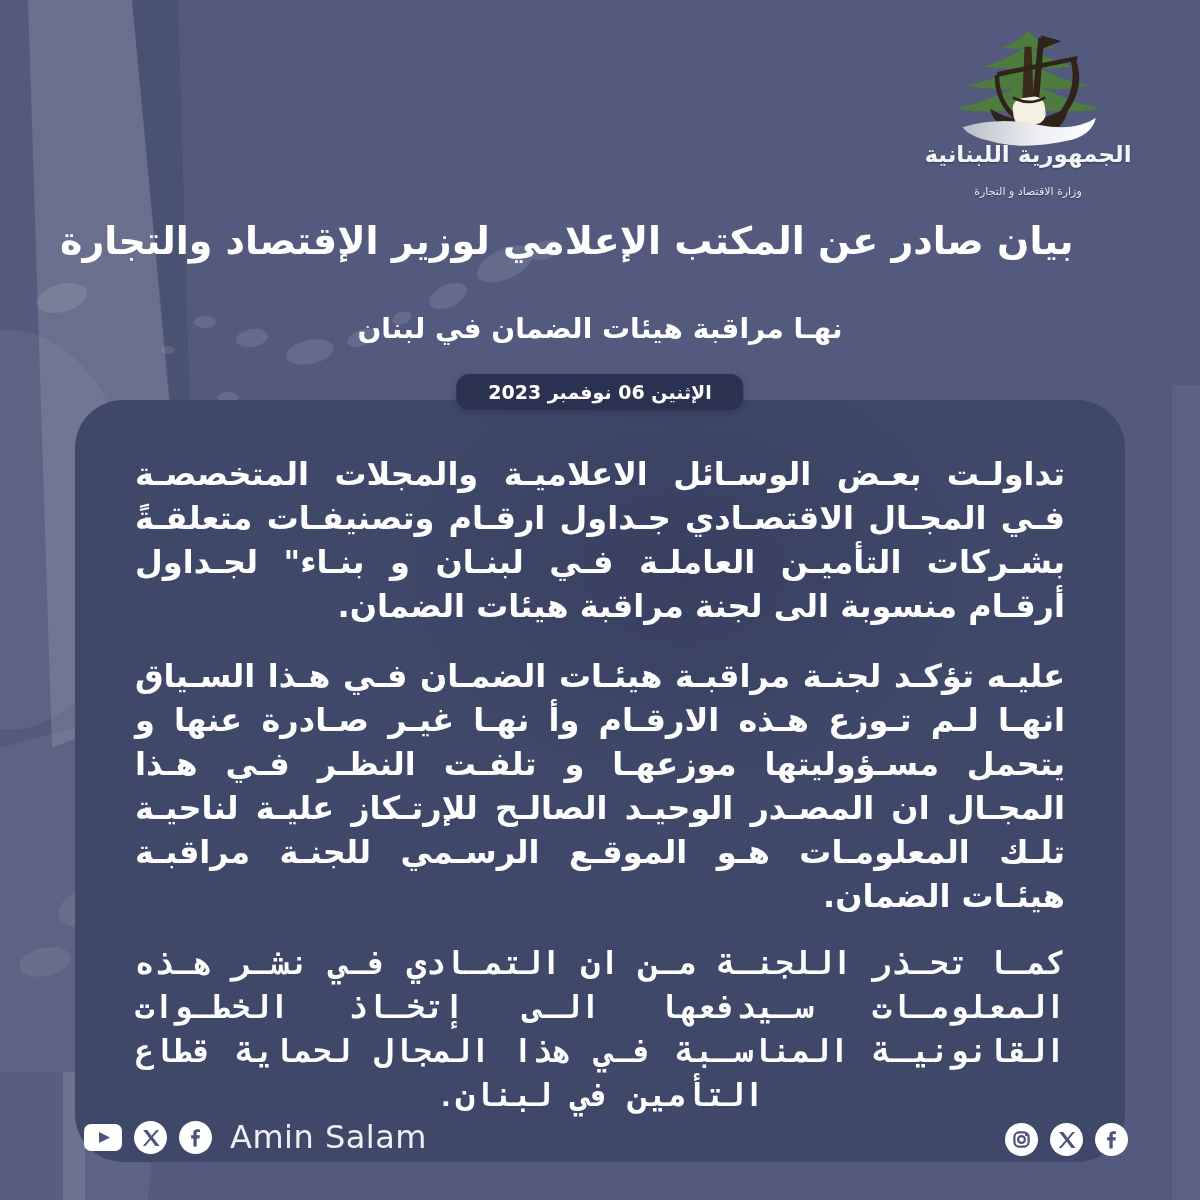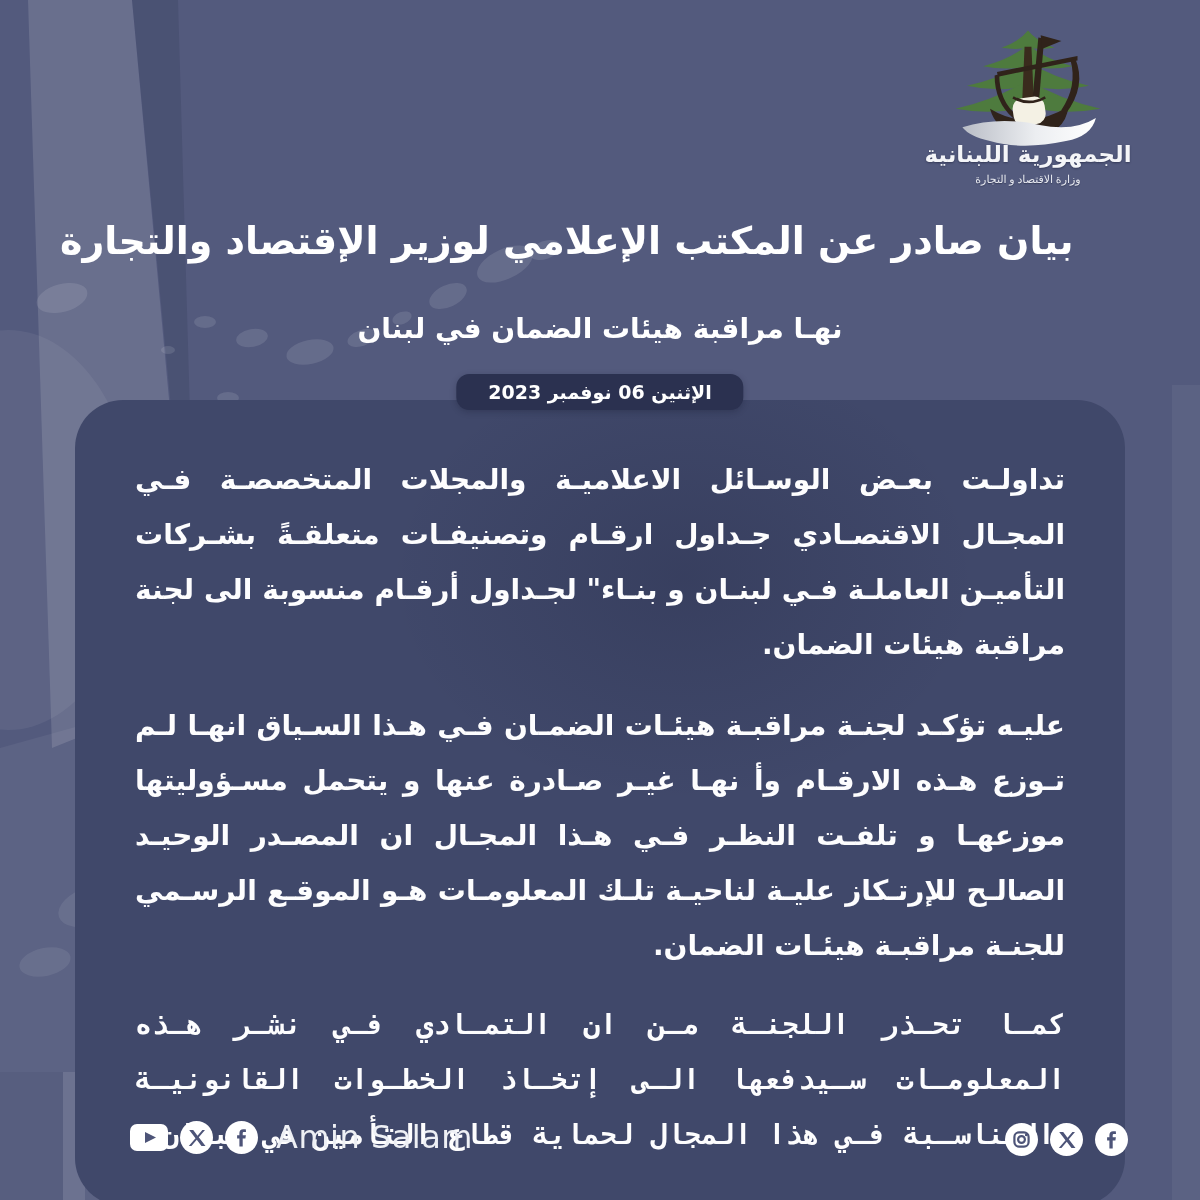--- a/index.html
+++ b/index.html
@@ -16,23 +16,22 @@
   
   .logo-block {
     position:absolute; top:26px; right:62px; width:220px; z-index:2;
     display:flex; flex-direction:column; align-items:center; text-align:center;
   }
   .logo-org {
     color:#f4f5f8; font-weight:bold; font-size:23px; line-height:1.1;
     margin-top:-6px; text-shadow:0 1px 2px rgba(20,24,48,.45);
   }
   .logo-ministry {
-    color:#e8eaf1; font-size:11px; letter-spacing:.5px; margin-top:6px;
+    color:#e8eaf1; font-size:11px; letter-spacing:.5px; margin-top:18px;
     text-shadow:0 1px 1px rgba(20,24,48,.4);
-    font-family:Liberation Serif, serif;
   }
 
   
   .title {
     position:absolute; top:218px; left:60px; right:60px; z-index:2;
     color:#ffffff; font-size:38px; font-weight:bold; text-align:left;
     direction:rtl; line-height:1.25;
   }
   .subtitle {
     position:absolute; top:312px; left:60px; right:60px; z-index:2;
@@ -52,30 +51,30 @@
     background:#40486a; border-radius:48px; z-index:1;
     padding:52px 60px 34px 60px;
   }
   .panel::before {
     content:""; position:absolute; inset:0; border-radius:48px;
     background:radial-gradient(420px 320px at 58% 22%, rgba(18,22,46,.18), rgba(18,22,46,0) 70%);
     pointer-events:none;
   }
   .panel p {
     position:relative;
-    color:#fdfdfe; font-size:28px; font-weight:bold; line-height:55px;
+    color:#fdfdfe; font-size:32px; font-weight:bold; line-height:44px;
     direction:rtl; text-align:justify; margin-bottom:26px;
   }
   .panel p:last-child { margin-bottom:8px;font-family:Liberation Mono, monospace; }
   .panel p.center-last { text-align-last:center; }
 
   
   .footer-left, .footer-right {
     position:absolute; bottom:44px; z-index:2;
-    display:flex; align-items:center; gap:12px;margin-left:46px;
+    display:flex; align-items:center; gap:12px;
   }
   .footer-left  { left:84px; }
   .footer-right { right:72px; }
   .social-icon { display:block; flex:none; }
   .handle {
     color:#eef0f5; font-size:32px; letter-spacing:.5px; margin-left:6px;
     white-space:nowrap;
   }
   .handle-caps { letter-spacing:2px; }
 </style>

